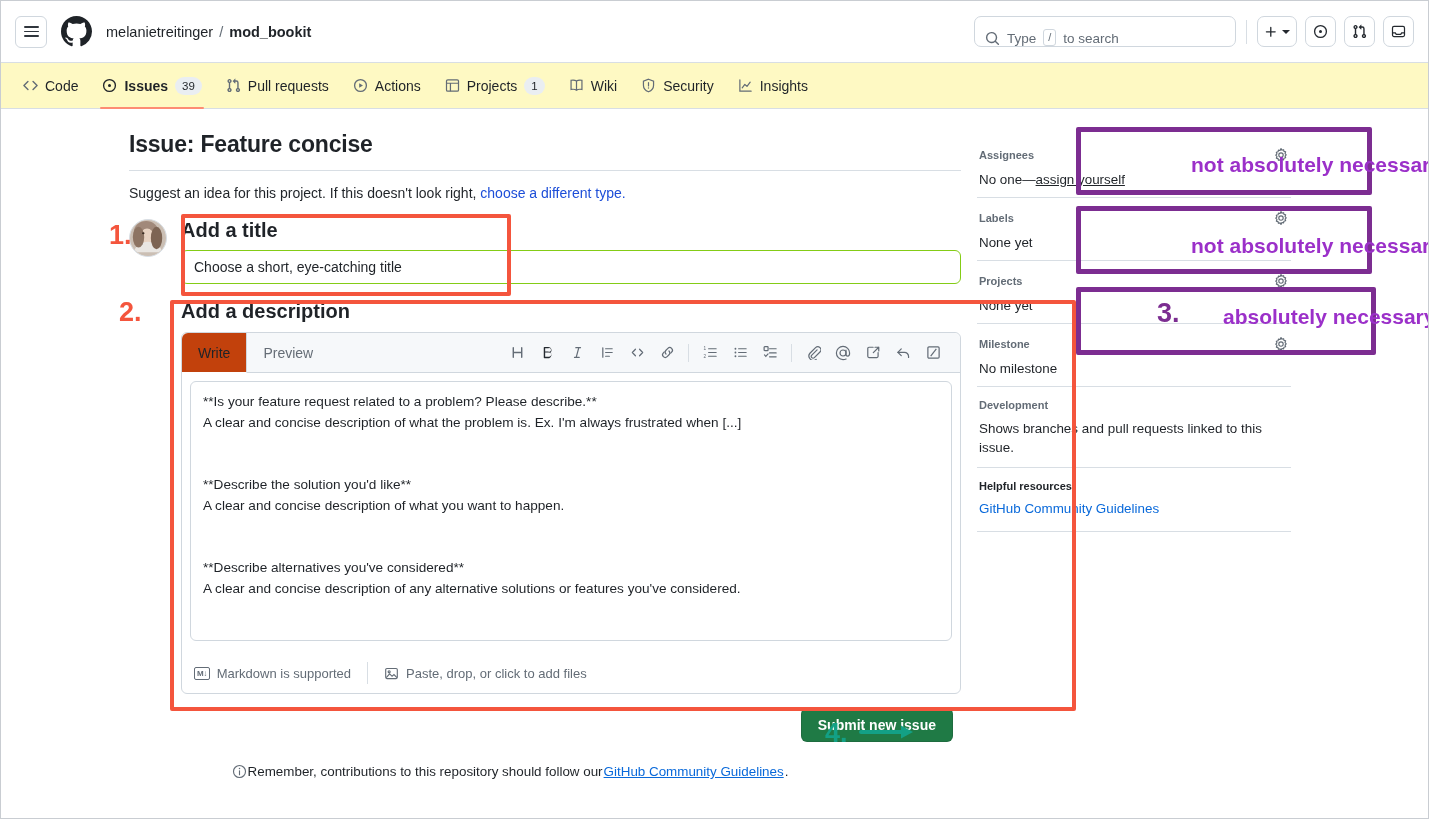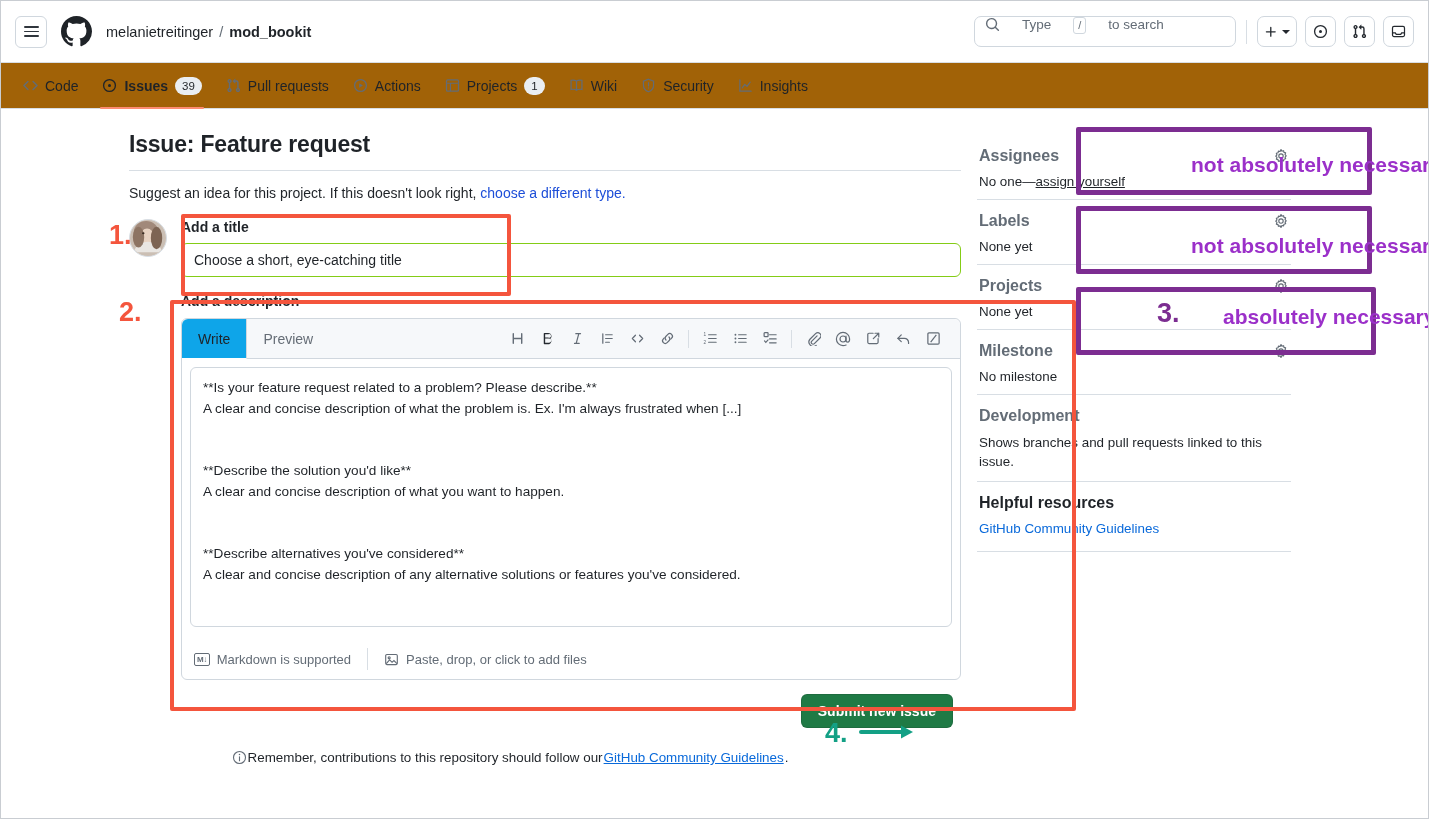--- a/index.html
+++ b/index.html
@@ -34,40 +34,40 @@
   .hamburger span { display: block; width: 15px; height: 1.6px; background: #30363d; border-radius: 1px; }
   .gh-mark { margin-left: 14px; display: flex; align-items: center; }
   .breadcrumb { margin-left: 14px; font-size: 14.5px; display: flex; align-items: center; gap: 6px; }
   .breadcrumb a { color: #1f2328; text-decoration: none; text-align: center; }
   .breadcrumb .sep { color: #636c76; }
   .breadcrumb .repo { font-weight: bold; color: #1f2328; }
   .hdr-right { margin-left: auto; display: flex; align-items: center; gap: 8px; }
   .searchbox {
     width: 262px; height: 31px;
     border: 1px solid #d0d7de; border-radius: 7px;
-    display: flex; align-items: flex-start; gap: 22px;
+    display: flex; align-items: flex-end; gap: 7px;
     padding: 0 10px; font-size: 13.5px; color: #636c76;
     background: #fff; cursor: text;
   }
   .slashkey {
     border: 1px solid #d0d7de; border-radius: 3px;
     font-size: 11px; line-height: 1; padding: 2px 4px; color: #636c76;
   }
   .hdr-divider { width: 1px; height: 24px; background: #d8dee4; margin: 0 2px; }
   .iconbtn {
     height: 31px; min-width: 31px; padding: 0 6px;
     border: 1px solid #d0d7de; border-radius: 7px;
     display: flex; align-items: center; justify-content: center;
     gap: 4px; background: #fff; cursor: pointer; color: #24292f;
   }
   .caret { width: 0; height: 0; border-left: 4px solid transparent; border-right: 4px solid transparent; border-top: 4px solid #24292f; }
 
   
   .repo-nav {
-    height: 46px; background: #a16207;
+    height: 46px; background: #fef9c3;
     display: flex; align-items: center; gap: 4px;
     padding: 0 12px; border-bottom: 1px solid #d8dee4; text-align: center;
   }
   .navtab {
     display: flex; align-items: center; gap: 7px;
     height: 46px; padding: 0 10px; font-size: 14px;
     color: #1f2328; cursor: pointer; position: relative;
   }
   .navtab.active { font-weight: bold; }
   .navtab.active::after {
@@ -89,21 +89,21 @@
   .subtitle { font-size: 14px; margin: 0 0 18px 0; color: #1f2328; }
   .subtitle a { color: #1d4ed8; text-decoration: none; }
 
   .title-row { display: flex; align-items: flex-start; position: relative; }
   .avatar {
     width: 38px; height: 38px; border-radius: 50%;
     margin-right: 14px; flex: none; overflow: hidden;
     border: 1px solid #d8dee4; background: #d9cfc6;
   }
   .field-block { flex: 1; }
-  .field-label { font-size: 14px; font-weight: bold; margin-bottom: 8px; }
+  .field-label { font-size: 20px; font-weight: bold; margin-bottom: 8px; }
   .text-input {
     width: 100%; height: 34px;
     border: 1px solid #84cc16; border-radius: 6px;
     padding: 0 12px; font-size: 14px; color: #1f2328;
     background: #fff; font-family: "Liberation Sans", sans-serif;
   }
   .text-input::placeholder { color: #1f2328; }
 
   .desc-block { margin-top: 16px; margin-left: 52px; }
   .mdbox { border: 1px solid #d0d7de; border-radius: 6px; background: #fff; margin-top: 9px; }
@@ -112,21 +112,21 @@
     border-bottom: 1px solid #d0d7de;
     background: #f6f8fa; border-radius: 6px 6px 0 0;
     height: 40px; padding: 0 4px 0 0;
   }
   .mdtab {
     height: 40px; display: flex; align-items: center;
     padding: 0 16px; font-size: 14px; color: #656d76; cursor: pointer;
     border-right: 1px solid transparent;
   }
   .mdtab.active {
-    background: #0ea5e9; color: #1f2328;
+    background: #c2410c; color: #1f2328;
     border-right: 1px solid #d0d7de;
     border-bottom: 1px solid #ffffff;
     margin-bottom: -1px; border-radius: 6px 0 0 0;
   }
   .mdtools { margin-left: auto; display: flex; align-items: center; gap: 0px; padding-right: 8px; }
   .tool {
     width: 30px; height: 30px; display: flex; align-items: center; justify-content: center;
     color: #636c76; cursor: pointer; border-radius: 5px; font-size: 14px;
   }
   .toolsep { width: 1px; height: 18px; background: #d8dee4; margin: 0 6px; }
@@ -159,21 +159,21 @@
 
   .footer-note {
     margin-top: 22px; display: flex; align-items: center; justify-content: center;
     gap: 1px; font-size: 13.4px; color: #1f2328; margin-left: -70px;
   }
   .footer-note a { color: #0969da; }
 
   
   .side-sec { padding: 12px 2px 10px 2px; position: relative; }
   .side-sec + .side-sec { border-top: 1px solid #d8dee4; }
-  .side-head { display: flex; align-items: center; font-size: 16px; font-weight: bold; color: #636c76; }
+  .side-head { display: flex; align-items: center; font-size: 11px; font-weight: bold; color: #636c76; }
   .side-gear { margin-left: auto; color: #636c76; cursor: pointer; display: flex; }
   .side-val { font-size: 13.4px; color: #1f2328; margin-top: 9px; }
   .side-val a { color: #1f2328; }
   .side-val .lnk { text-decoration: underline; }
   .side-desc { font-size: 13.4px; color: #1f2328; margin-top: 8px; line-height: 19px; }
   .side-head.dark { color: #1f2328; }
   .side-link { font-size: 13.4px; color: #0969da; text-decoration: none; display: inline-block; margin-top: 9px; }
 
   
   .anno { position: absolute; pointer-events: none; }
@@ -305,21 +305,21 @@
           <path d="M4.5 10.5l2.8-3.6 2.3 2 3.4-4.4" stroke-linecap="round" stroke-linejoin="round"></path>
         </svg>
       <span>Insights</span>
     </div>
   </div>
 
   <div class="page-body">
 
     <div class="main-col">
 
-      <h1 class="issue-title">Issue: Feature request</h1>
+      <h1 class="issue-title">Issue: Feature concise</h1>
       <div class="hr"></div>
 
       <div class="subtitle">
         <span>Suggest an idea for this project. If this doesn't look right,</span>
         <a href="#">choose a different type.</a>
       </div>
 
       <div class="title-row">
         <div class="avatar">
           <svg width="100%" height="100%" viewBox="0 0 38 38" aria-hidden="true">

